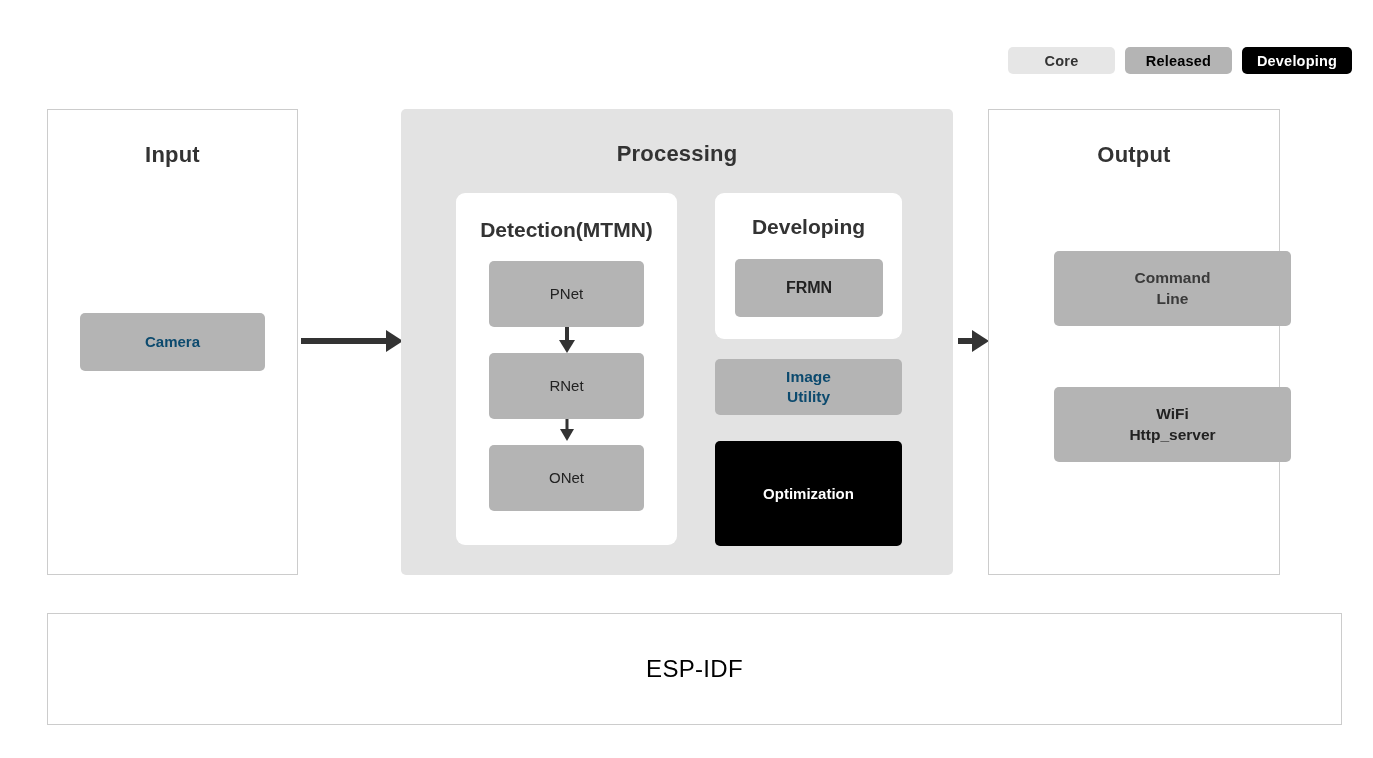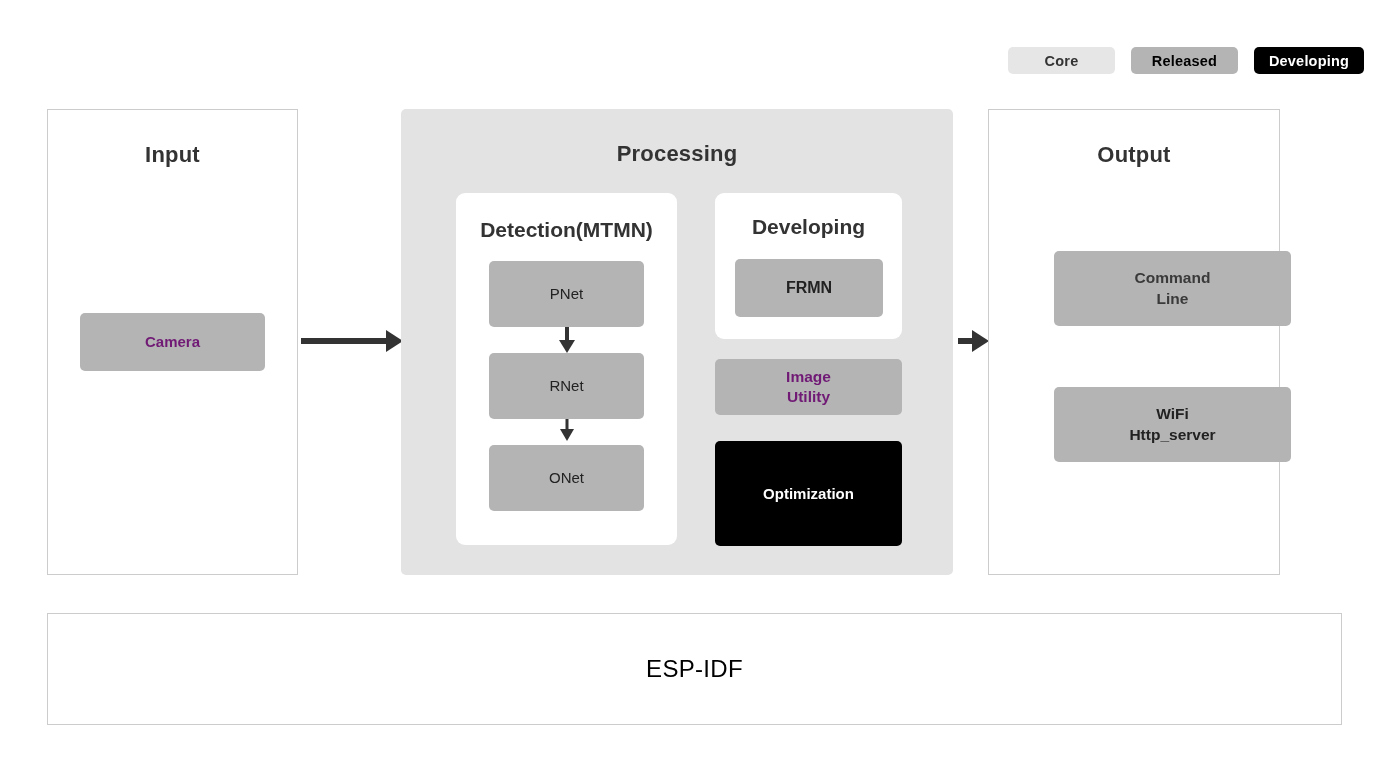--- a/index.html
+++ b/index.html
@@ -22,21 +22,21 @@
   }
 
   
   .legend {
     position: absolute;
     top: 47px;
     left: 988px;
     display: flex;
     flex-direction: row;
     align-items: center;
-    gap: 16px;
+    gap: 10px;
     padding-left: 20px;
   }
   .legend-chip {
     height: 27px;
     border-radius: 5px;
     display: flex;
     align-items: center;
     justify-content: center;
     font-size: 14.5px;
     font-weight: bold;
@@ -111,21 +111,21 @@
     justify-content: center;
     text-align: center;
     box-sizing: border-box;
     font-weight: bold;
     line-height: 1.3;
   }
   .node-released {
     background: #b4b4b4;
     color: #222222;
   }
-  .node-released.muted { color: #701a75; text-align: center; }
+  .node-released.muted { color: #0c4a6e; text-align: center; }
   .node-developing {
     background: #000000;
     color: #ffffff;
   }
 
   
   #node-camera {
     position: absolute;
     left: 80px;
     top: 313px;

